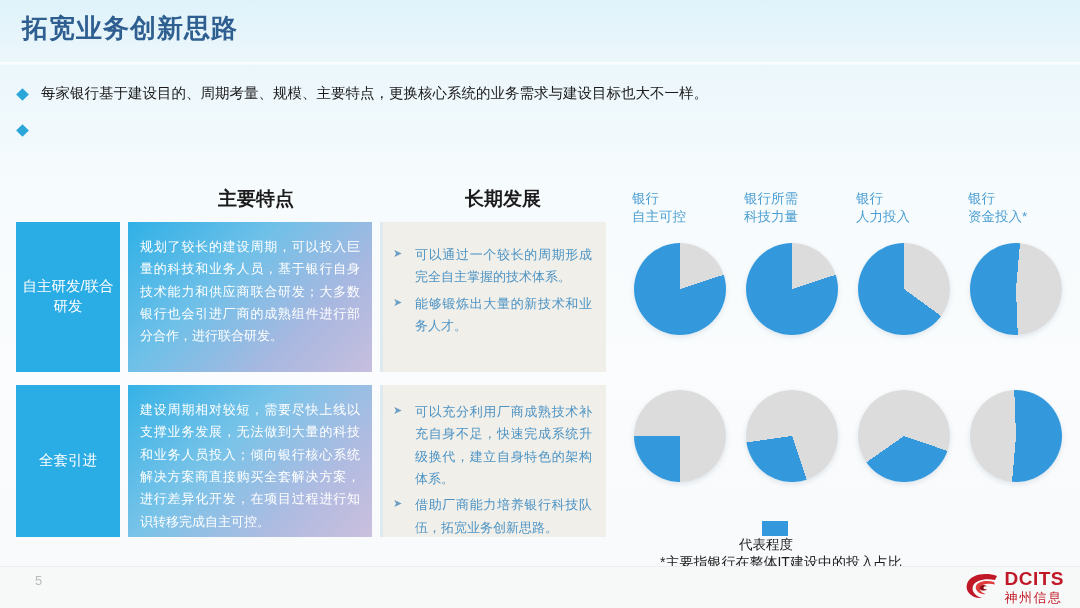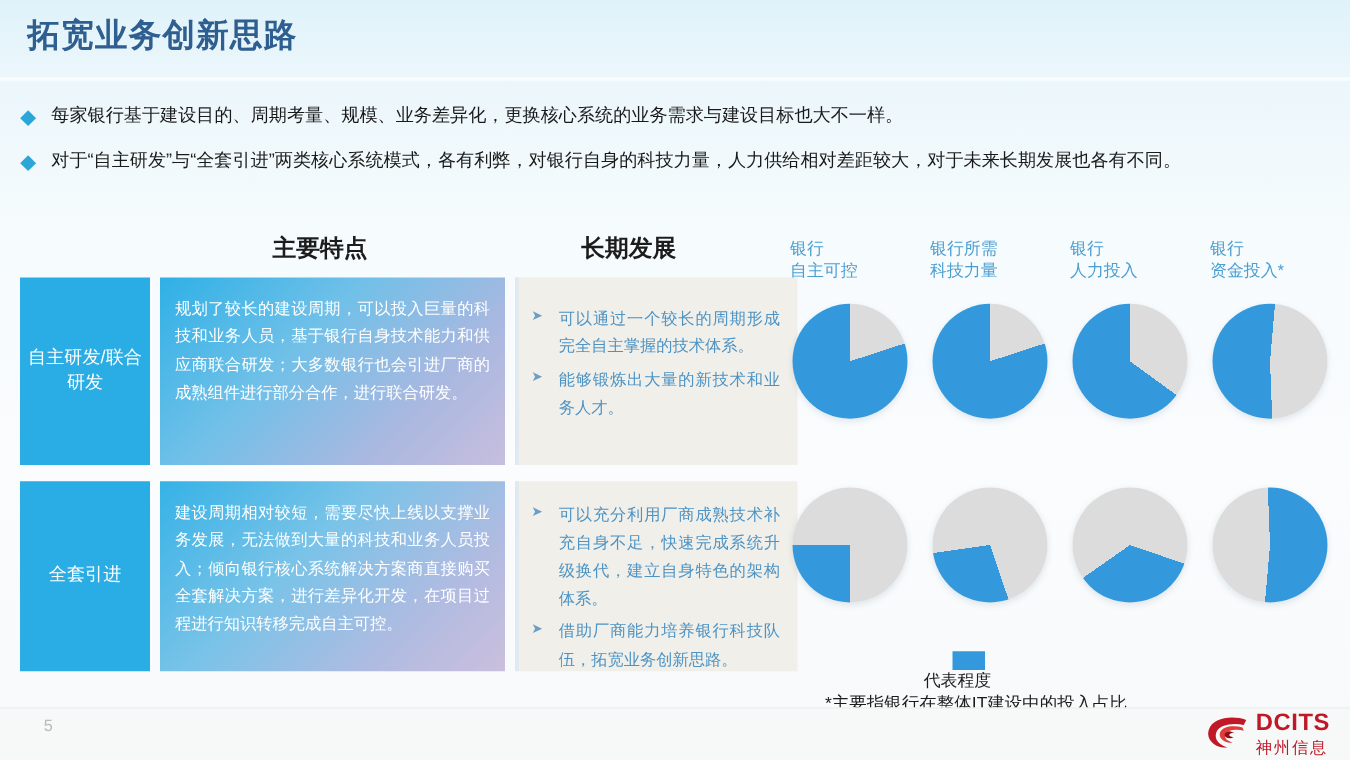--- a/index.html
+++ b/index.html
@@ -116,21 +116,21 @@
     line-height: 1.35;
     display: flex;
     align-items: center;
     justify-content: center;
     text-align: center;
     padding: 0 6px;
     box-sizing: border-box;
     flex: 0 0 auto;
   }
   .cell-features {
-    width: 276px;
+    width: 244px;
     margin-left: 8px;
     background: linear-gradient(135deg, #2fb0e6 0%, #6fc0e8 38%, #a9b8e0 72%, #c7bede 100%);
     color: #ffffff;
     font-size: 13px;
     line-height: 1.72;
     padding: 14px 12px 10px 12px;
     box-sizing: border-box;
     flex: 0 0 auto;
     text-align: justify;
   }
@@ -263,25 +263,24 @@
 
 <div class="slide">
 
   <div class="header-band"></div>
   <div class="header-rule"></div>
   <div class="page-title">拓宽业务创新思路</div>
 
   <div class="bullets">
     <div class="bullet-row">
       <div class="bullet-diamond"></div>
-      <div class="bullet-text">每家银行基于建设目的、周期考量、规模、业务差异化，更换核心系统的业务需求与建设目标也大不一样。</div>
+      <div class="bullet-text">每家银行基于建设目的、周期考量、规模、主要特点，更换核心系统的业务需求与建设目标也大不一样。</div>
     </div>
     <div class="bullet-row">
       <div class="bullet-diamond"></div>
-      <div class="bullet-text">对于“自主研发”与“全套引进”两类核心系统模式，各有利弊，对银行自身的科技力量，人力供给相对差距较大，对于未来长期发展也各有不同。</div>
     </div>
   </div>
 
   <div class="col-heading" id="head-features">主要特点</div>
   <div class="col-heading" id="head-longterm">长期发展</div>
 
   <div class="pie-heads">
     <div class="pie-head">
       <span>银行</span>
       <span>自主可控</span>

